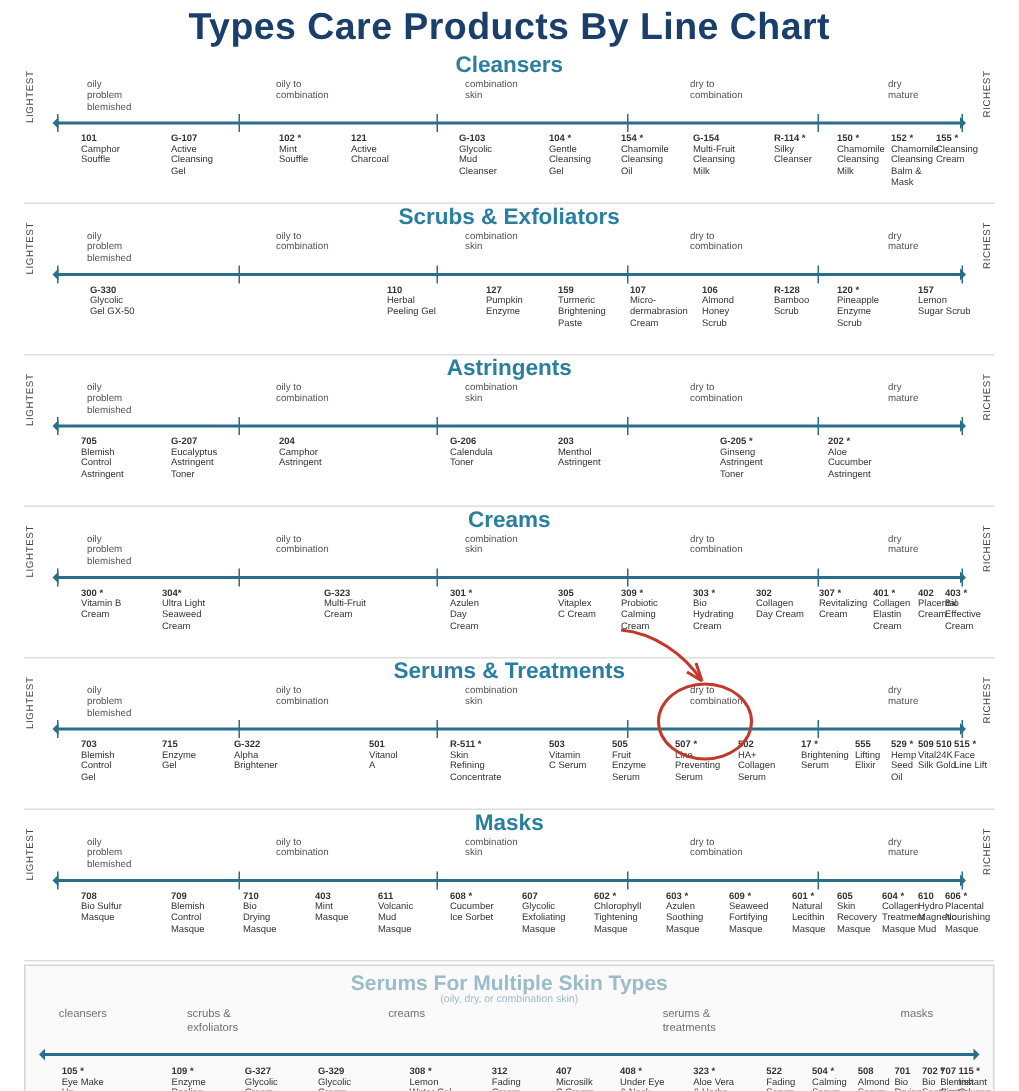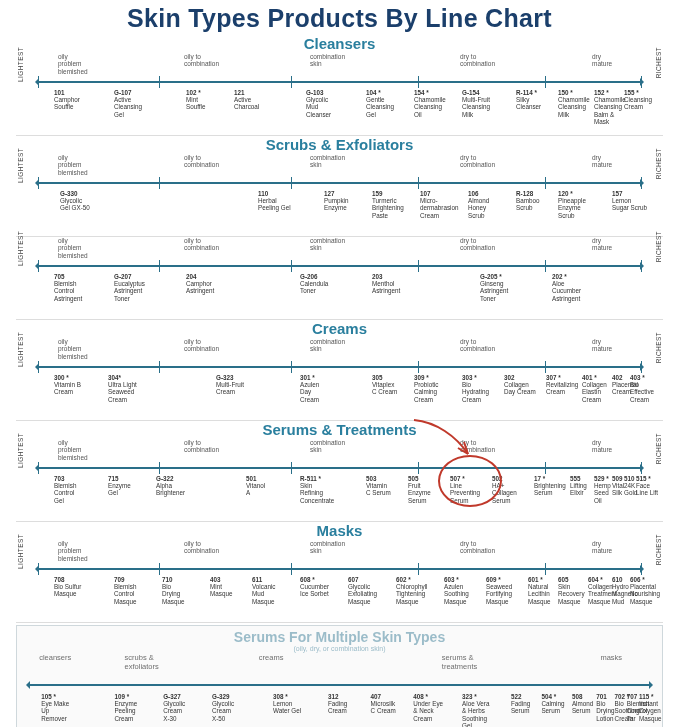--- a/index.html
+++ b/index.html
@@ -149,21 +149,21 @@
     position:absolute;
     border:2px solid #c0392b;
     border-radius:50%;
     pointer-events:none;
   }
   .arrow-svg{position:absolute;pointer-events:none;}
 </style>
 </head>
 <body>
 
-<div class="title">Skin Types Products By Line Chart</div>
+<div class="title">Types Care Products By Line Chart</div>
 
 <div id="sections">
     <div class="section">
       <div class="sec-title">Cleansers</div>
       <div class="range-row">
         <div class="range-lbl" style="left: 42px;">oily
 problem
 blemished</div>
         <div class="range-lbl" style="left: 168px;">oily to
 combination</div>
@@ -267,20 +267,21 @@
 Scrub</span></div>
         <div class="item" style="left: 542px;"><span class="code">120 *</span><span style="white-space: pre-line;">Pineapple
 Enzyme
 Scrub</span></div>
         <div class="item" style="left: 596px;"><span class="code">157</span><span style="white-space: pre-line;">Lemon
 Sugar Scrub</span></div>
       </div>
     </div>
     <div class="divider"></div>
     <div class="section">
+      <div class="sec-title">Astringents</div>
       <div class="range-row">
         <div class="range-lbl" style="left: 42px;">oily
 problem
 blemished</div>
         <div class="range-lbl" style="left: 168px;">oily to
 combination</div>
         <div class="range-lbl" style="left: 294px;">combination
 skin</div>
         <div class="range-lbl" style="left: 444px;">dry to
 combination</div>

